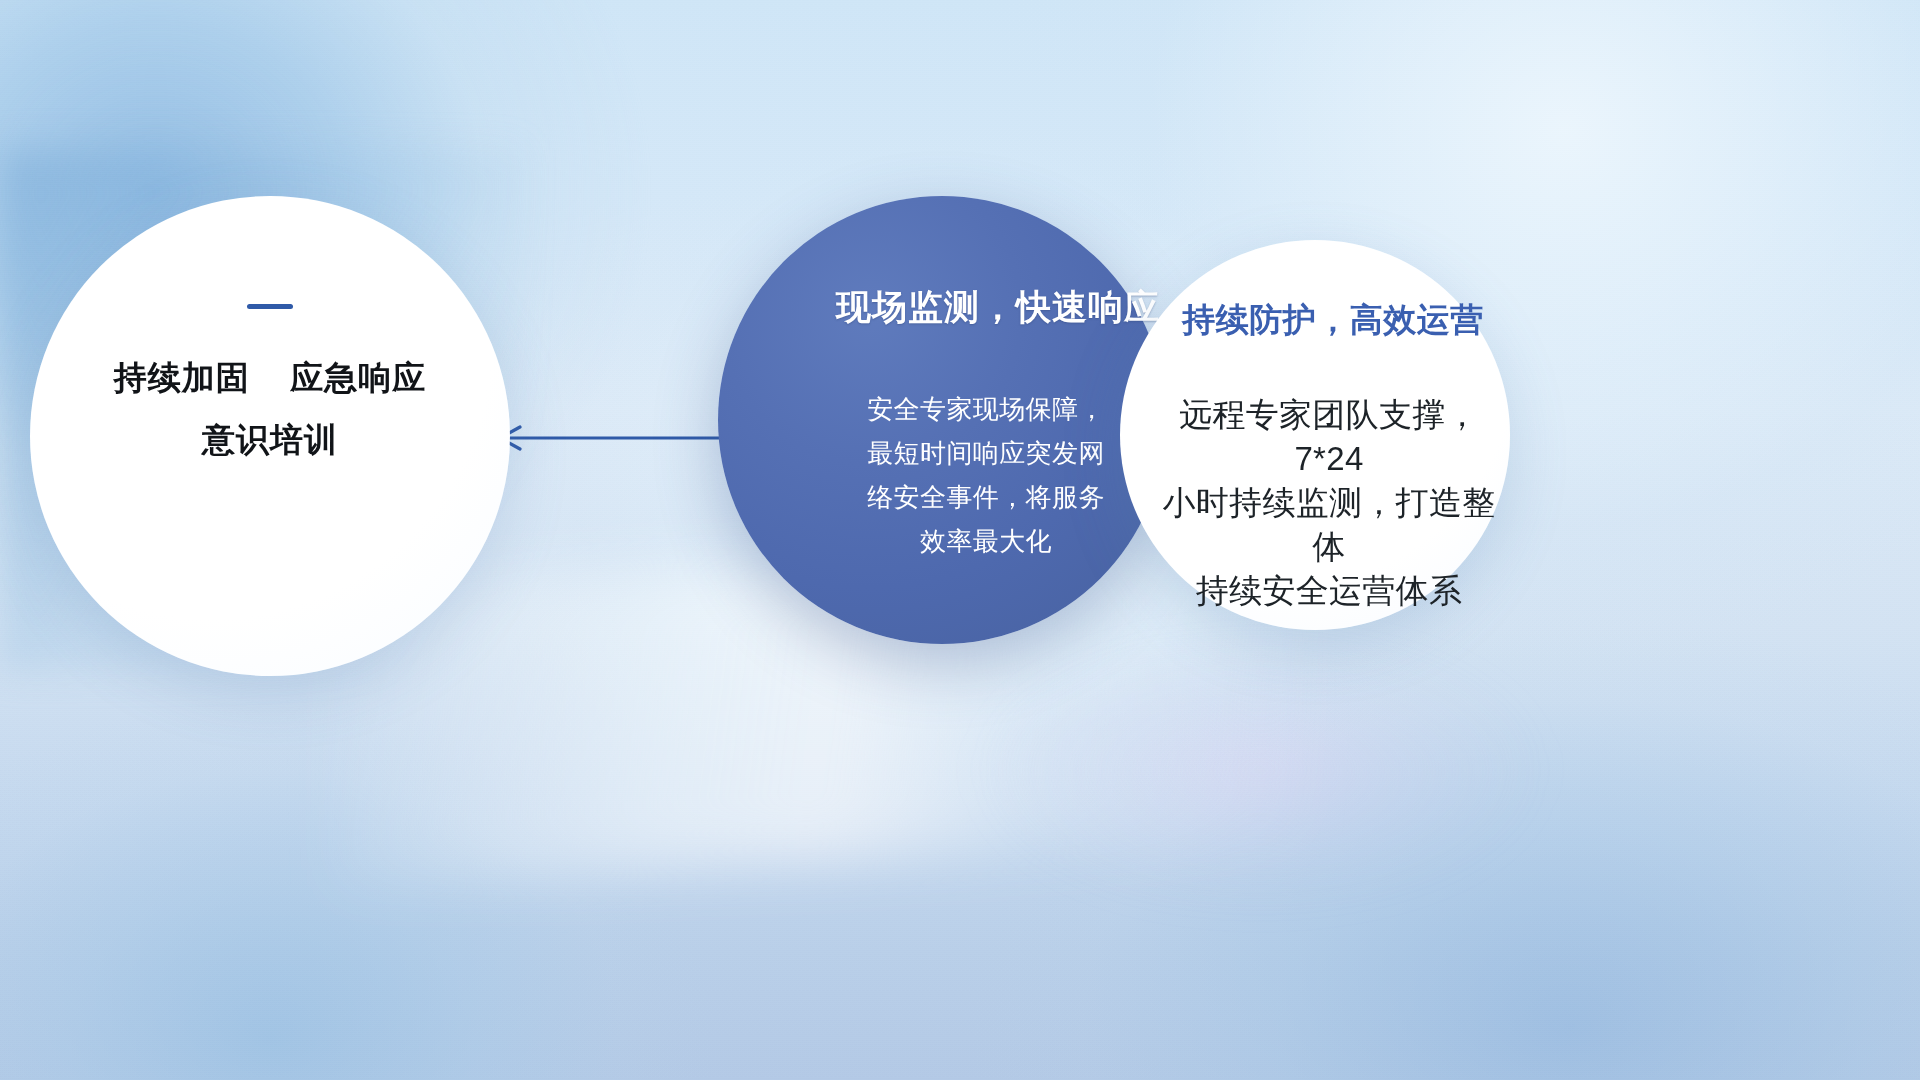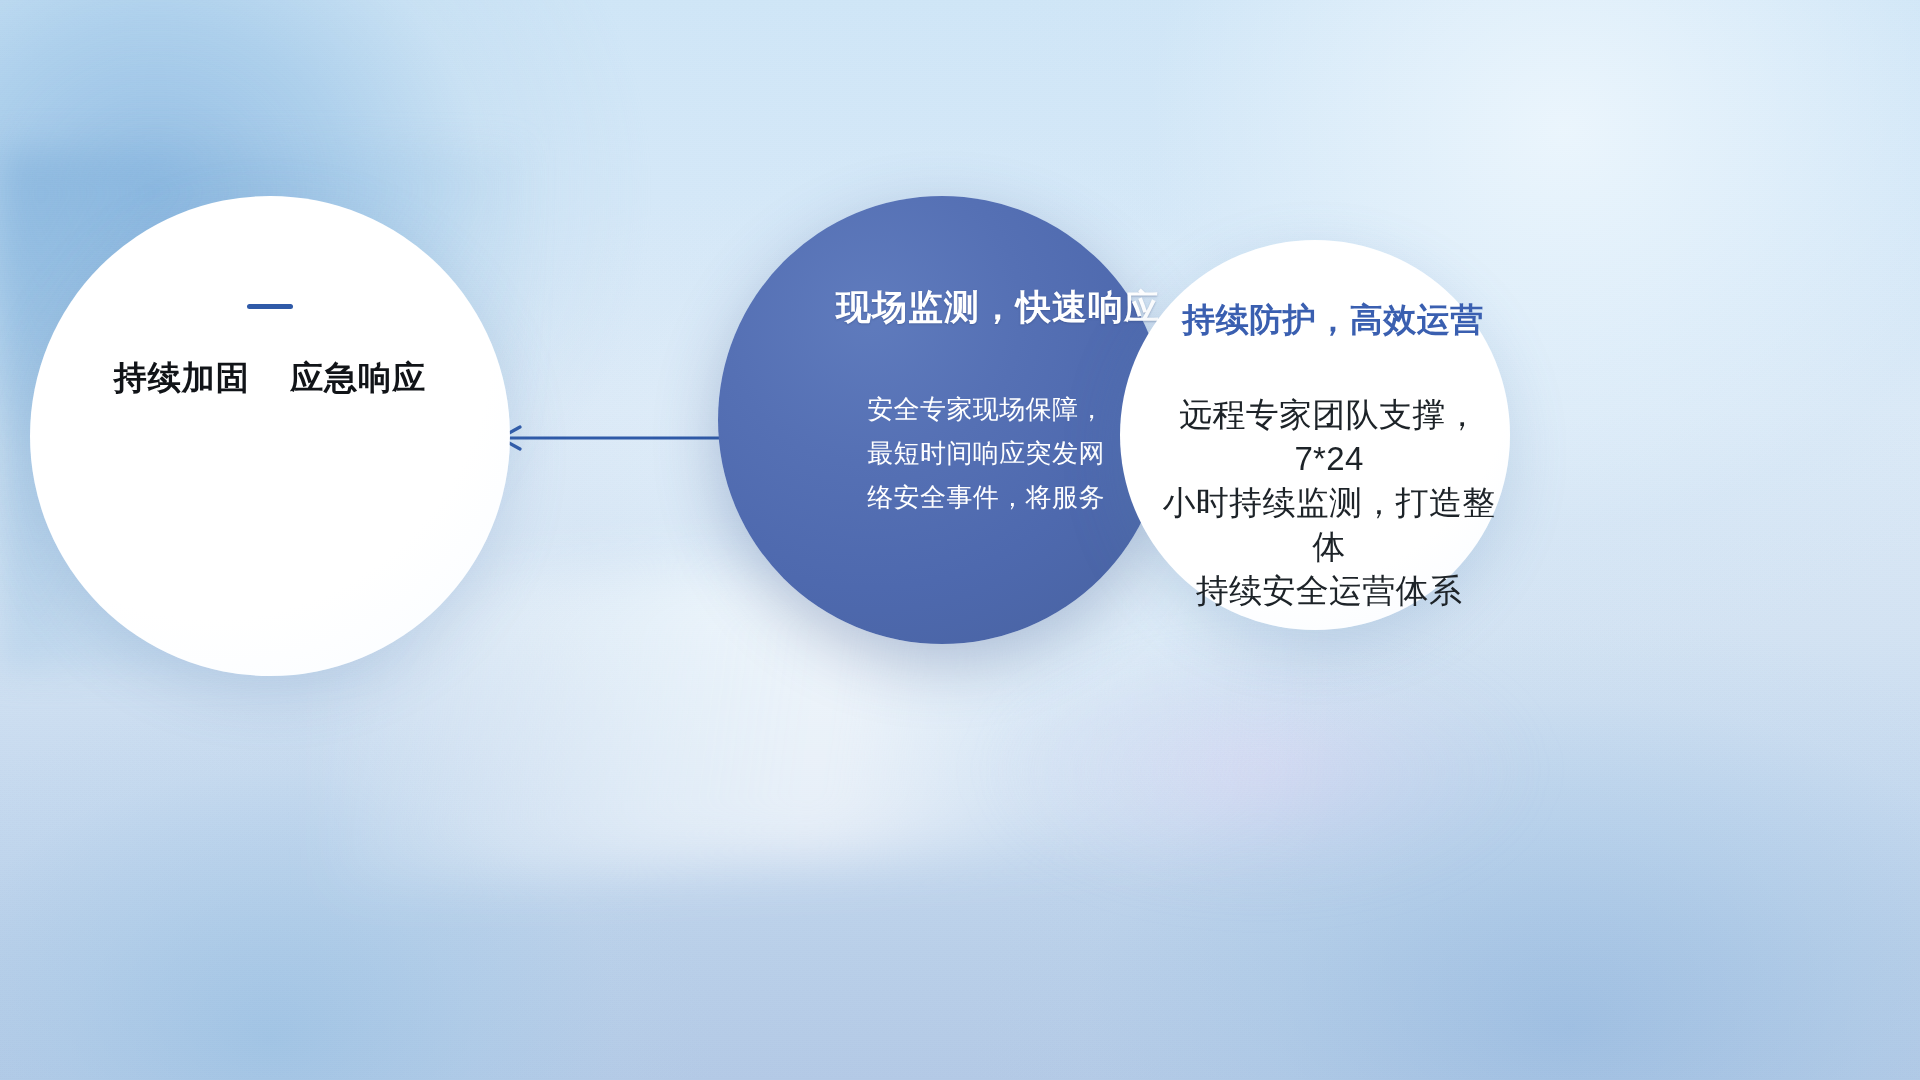--- a/index.html
+++ b/index.html
@@ -265,29 +265,31 @@
 
   <svg class="connector" viewBox="0 0 280 56">
     <line x1="272" y1="28" x2="22" y2="28" stroke="#2f5aa8" stroke-width="3.2"></line>
     <polyline points="40,17 20,28 40,39" fill="none" stroke="#2f5aa8" stroke-width="3.2" stroke-linecap="round" stroke-linejoin="round"></polyline>
   </svg>
 
   <div class="circle circle-left">
     <div class="left-dash"></div>
     <div class="left-lines">
       <div class="row">持续加固    应急响应</div>
+      <div class="row">意识培训</div>
     </div>
   </div>
 
   <div class="circle circle-mid">
     <div class="mid-title">现场监测，快速响应</div>
     <div class="mid-body">
       <div>安全专家现场保障，</div>
       <div>最短时间响应突发网</div>
       <div>络安全事件，将服务</div>
+      <div>效率最大化</div>
     </div>
   </div>
 
   <div class="circle circle-right">
     <div class="right-title">持续防护，高效运营</div>
     <div class="right-body">
       <div>远程专家团队支撑，7*24</div>
       <div>小时持续监测，打造整体</div>
       <div>持续安全运营体系</div>
     </div>

